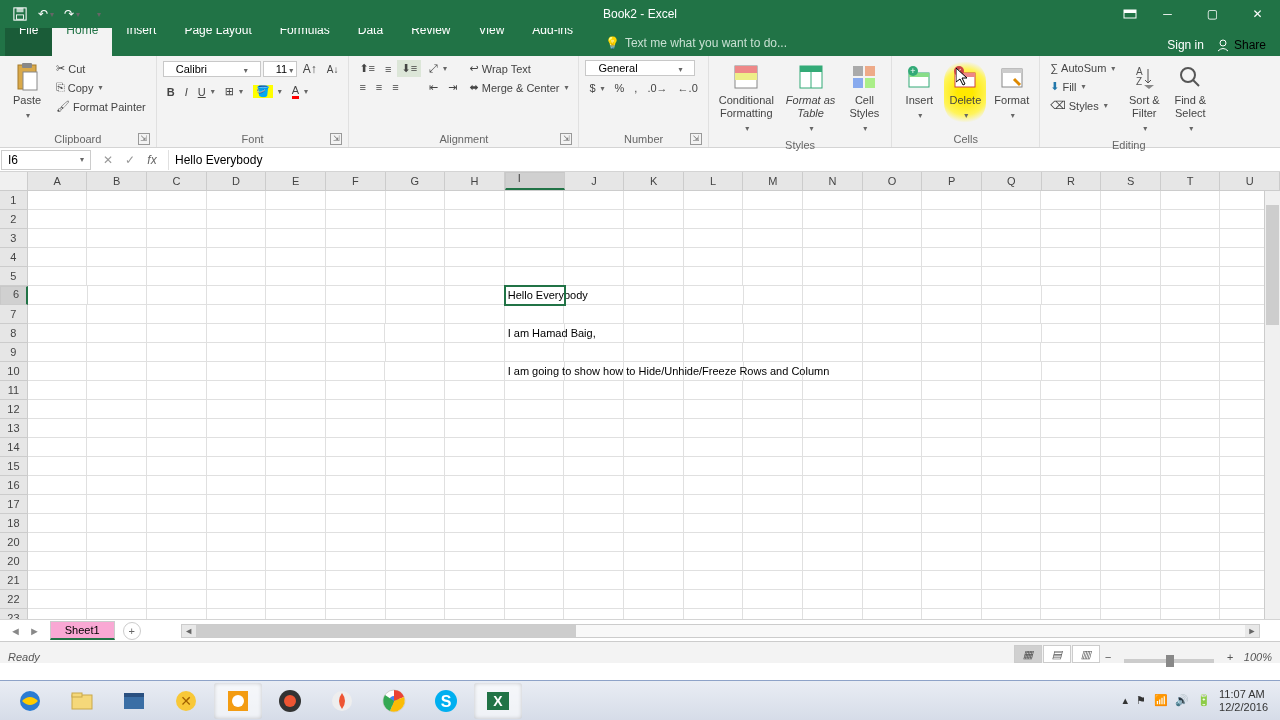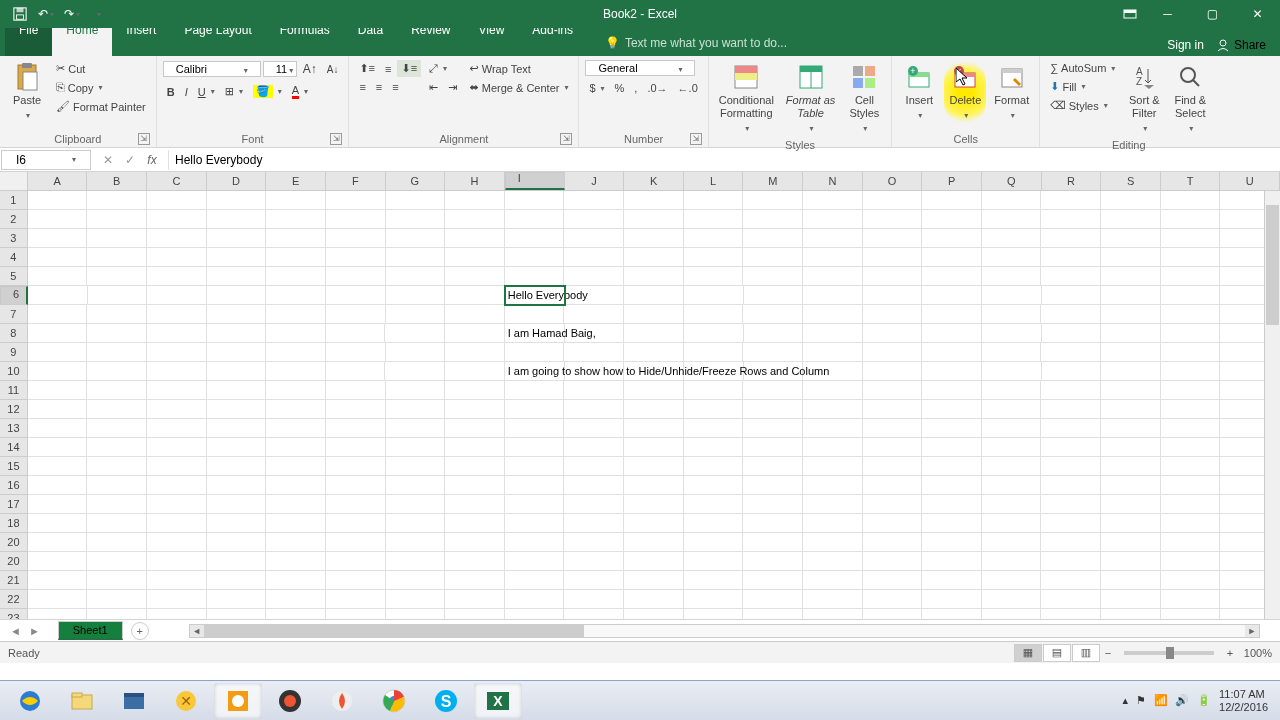--- a/index.html
+++ b/index.html
@@ -34,21 +34,21 @@
 .vbtn .ico { width: 30px; height: 30px; display: flex; align-items: center; justify-content: center; }
 .col { display: flex; flex-direction: column; gap: 2px; }
 .row { display: flex; gap: 2px; align-items: center; }
 .sel { border: 1px solid #c8c8c8; background: #fff; padding: 1px 12px; font-size: 11px; display: flex; align-items: flex-end; justify-content: space-between; }
 .dd { font-size: 8px; color: #666; margin-left: 2px; }
 
 .highlight-delete { background: radial-gradient(circle, #ffe900 20%, #fff45a 60%, transparent 80%); border-radius: 30px; text-align: right; }
 
 
 .fbar { height: 24px; border-bottom: 1px solid #d4d4d4; display: flex; align-items: center; font-size: 12px; background: #fff;}
-.namebox { width: 90px; border: 1px solid #ccc; padding: 2px 14px; margin: 1px; display: flex; justify-content: space-between; align-items: center; background: #fff;}
+.namebox { width: 90px; border: 1px solid #ccc; padding: 2px 6px; margin: 1px; display: flex; justify-content: space-between; align-items: center; background: #fff;}
 .fbar-btns { display: flex; gap: 2px; padding: 0 6px; border-right: 1px solid #e0e0e0; }
 .fbar-btn { width: 20px; height: 20px; display: flex; align-items: center; justify-content: center; color: #999; }
 .fbar .fx { font-style: italic; color: #666; padding: 0 6px; }
 .fbar .finput { flex: 1; padding: 2px 6px; }
 
 
 .grid-wrap { position: relative; height: 447px; overflow: hidden; background: #fff; }
 .col-headers { display: flex; height: 19px; border-bottom: 1px solid #ccc; background: #f0f0f0; }
 .corner { width: 28px; border-right: 1px solid #ccc; background: #f0f0f0; }
 .ch { width: 60px; border-right: 1px solid #ccc; text-align: center; font-size: 11px; color: #444; line-height: 18px; background: #e6e6e6; }
@@ -56,29 +56,29 @@
 .rows { }
 .gr { display: flex; height: 19px; }
 .rh { width: 28px; border-right: 1px solid #ccc; border-bottom: 1px solid #ccc; background: #e6e6e6; text-align: center; font-size: 11px; color: #444; line-height: 18px; }
 .rh.sel { background: #d0d0d0; border-right: 2px solid #217346; }
 .cell { width: 60px; border-right: 1px solid #e0e0e0; border-bottom: 1px solid #e0e0e0; font-size: 11px; padding: 1px 3px; line-height: 17px; white-space: nowrap; overflow: visible; }
 .cell.active { outline: 2px solid #217346; outline-offset: -1px; z-index: 5; position: relative; }
 
 
 .sheetbar { height: 22px; background: #fff; border-top: 1px solid #d4d4d4; display: flex; align-items: center; font-size: 11px; }
 .sheetnav { display: flex; gap: 8px; padding: 0 10px; color: #888; }
-.sheettab { padding: 2px 14px; border: 1px solid #ccc; border-bottom: 2px solid #217346; background: #15803d; margin-left: 8px; }
+.sheettab { padding: 2px 14px; border: 1px solid #ccc; border-bottom: 2px solid #217346; background: #f9a8d4; }
 .addsheet { width: 18px; height: 18px; border: 1px solid #ccc; border-radius: 50%; display: flex; align-items: center; justify-content: center; margin-left: 8px; color: #666; }
 .hscroll { flex: 1; margin: 0 20px 0 40px; height: 14px; border: 1px solid #ccc; background: #f8f8f8; position: relative; display:flex; align-items:center;}
 .hscroll .thumb { position: absolute; left: 14px; width: 380px; height: 12px; background: #cdcdcd; }
 .hscroll .arr { width: 14px; height: 12px; background:#e8e8e8; display:flex; align-items:center; justify-content:center; font-size:9px; color:#666;}
 .hscroll .arr.right{ margin-left:auto;}
 
 
-.statusbar { height: 22px; background: #f3f3f3; border-top: 1px solid #ccc; display: flex; align-items: center; font-size: 11px; color: #555; padding: 0 8px; }
+.statusbar { height: 22px; background: #f3f3f3; border-top: 1px solid #ccc; display: flex; align-items: flex-end; font-size: 11px; color: #555; padding: 0 8px; font-style: italic; }
 .statusbar .views { margin-left: auto; display: flex; gap: 1px; }
 .statusbar .viewbtn { width: 28px; height: 18px; border: 1px solid #ccc; display: flex; align-items: center; justify-content: center; background: #fff;}
 .statusbar .zoomslider { width: 90px; height: 4px; background: #ccc; margin: 0 8px; position: relative; }
 .statusbar .zoomslider .knob { width: 8px; height: 12px; background: #888; position: absolute; left: 42px; top: -4px; }
 .statusbar .zoombtn { width: 16px; text-align: center; }
 
 
 .taskbar { height: 40px; background: linear-gradient(#e9edf4, #d6dce8); border-top: 1px solid #8ea3c8; display: flex; align-items: center; padding: 0 4px; position: absolute; bottom: 0; left: 0; right: 0; }
 .tbicon { width: 48px; height: 36px; margin: 0 2px; border-radius: 3px; display: flex; align-items: center; justify-content: center; font-size: 18px; }
 .tbicon.active { background: rgba(255,255,255,0.6); box-shadow: inset 0 0 4px rgba(0,0,0,0.2); }

